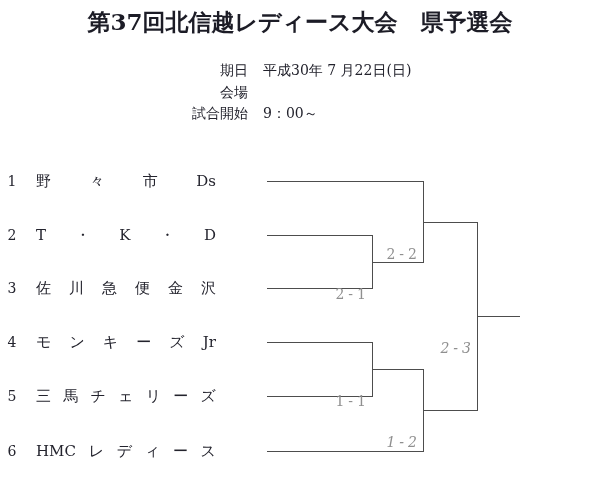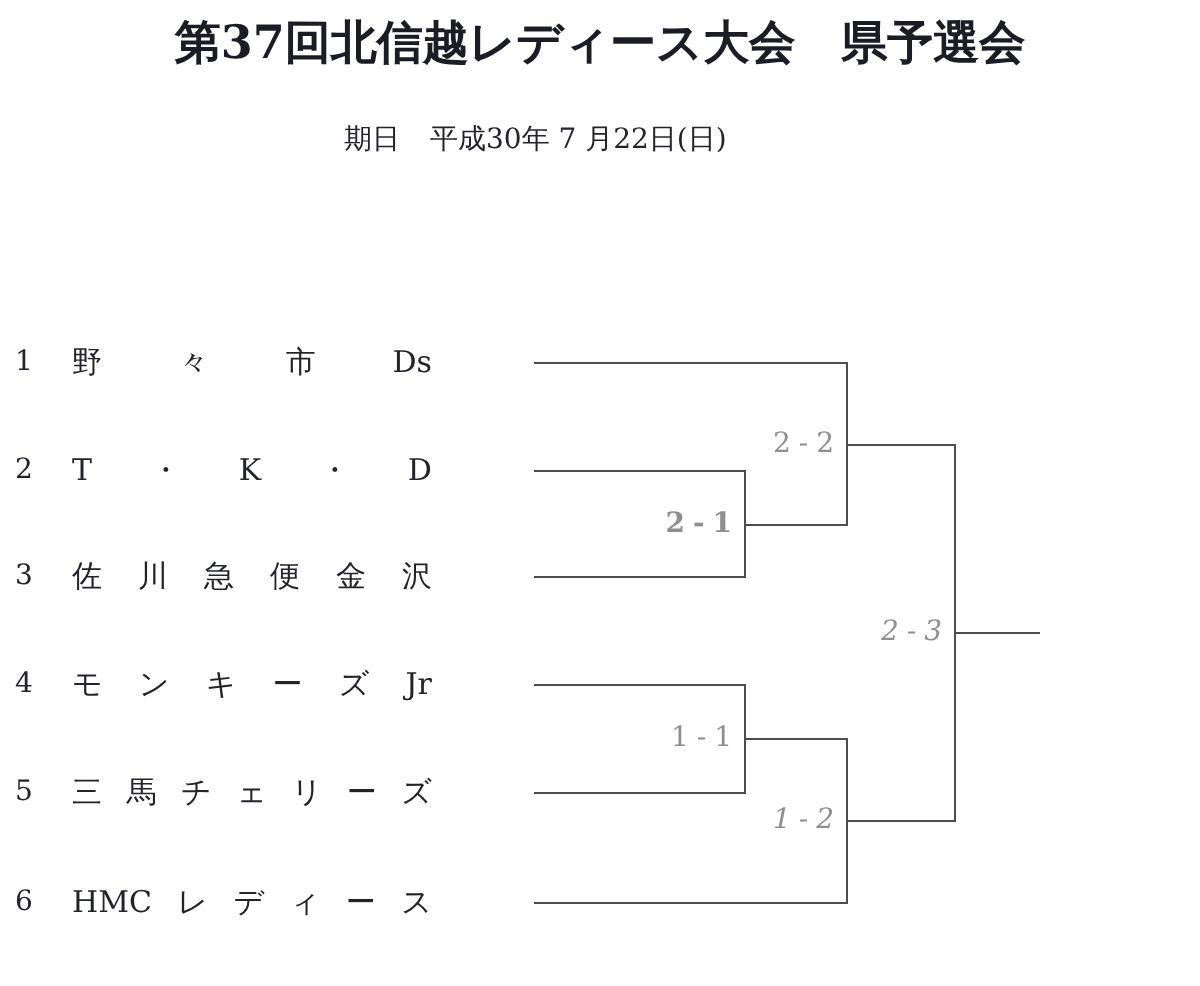--- a/index.html
+++ b/index.html
@@ -19,21 +19,21 @@
     width: 100%;
     margin: 0;
     text-align: center;
     font-size: 23px;
     font-weight: 600;
     line-height: 28px;
     color: #1c1c26;
   }
   
   .info { position: absolute; top: 60px; left: 0; width: 600px; font-size: 14px; }
-  .info-row { display: flex; height: 21.6px; line-height: 21.6px; }
+  .info-row { display: flex; height: 21.6px; line-height: 21.6px; padding-left: 48px; }
   .info-label { width: 200px; text-align: right; white-space: pre; }
   .info-value { margin-left: 15px; white-space: pre; text-align: right; }
   
   .bracket { position: absolute; inset: 0; }
   .team-row {
     position: absolute;
     left: 6px; width: 215px; height: 22px;
     display: flex; align-items: center;
   }
   .seed { width: 12px; text-align: center; font-size: 14px; flex: 0 0 auto; }
@@ -45,35 +45,41 @@
   .bl { position: absolute; background: #4d4d4d; }
   .bl.h { height: 1px; }
   .bl.v { width: 1px; }
   .match-label {
     position: absolute;
     width: 50px; height: 16px; line-height: 16px;
     text-align: right;
     font-size: 14px;
     letter-spacing: 4px;
     color: #8f8f8f;
+    margin-top: 32px;
   }
 </style>
 </head>
 <body>
 
 <div class="page">
 
   <h1 class="title">第37回北信越レディース大会　県予選会</h1>
 
   <div class="info">
     <div class="info-row">
       <div class="info-label">期日</div>
       <div class="info-value">平成30年 7 月22日(日)</div>
     </div>
     <div class="info-row">
+      <div class="info-label">会場</div>
+    </div>
+    <div class="info-row">
+      <div class="info-label">試合開始</div>
+      <div class="info-value">9：00～</div>
     </div>
   </div>
 
   <div class="bracket">
 
     <div class="team-row" style="top:170px;">
       <span class="seed">1</span>
       <span class="team-name">
           <span>野</span>
           <span>々</span>
@@ -148,20 +154,20 @@
     <div class="bl h" style="left:372px;top:262px;width:51px;"></div>
     <div class="bl v" style="left:423px;top:181px;height:82px;"></div>
     <div class="bl h" style="left:423px;top:222px;width:54px;"></div>
     <div class="bl v" style="left:372px;top:342px;height:55px;"></div>
     <div class="bl h" style="left:372px;top:369px;width:51px;"></div>
     <div class="bl v" style="left:423px;top:369px;height:83px;"></div>
     <div class="bl h" style="left:423px;top:410px;width:54px;"></div>
     <div class="bl v" style="left:477px;top:222px;height:189px;"></div>
     <div class="bl h" style="left:477px;top:316px;width:43px;"></div>
 
-    <span class="match-label" style="left:320px;top:254px;font-weight:bold;">2-1</span>
+    <span class="match-label" style="left:320px;top:254px;">2-1</span>
     <span class="match-label" style="left:371px;top:214px;">2-2</span>
     <span class="match-label" style="left:320px;top:361px;">1-1</span>
     <span class="match-label" style="left:371px;top:402px;font-style:italic;">1-2</span>
     <span class="match-label" style="left:425px;top:308px;font-style:italic;">2-3</span>
 
   </div>
 </div>
 
 </body></html>

